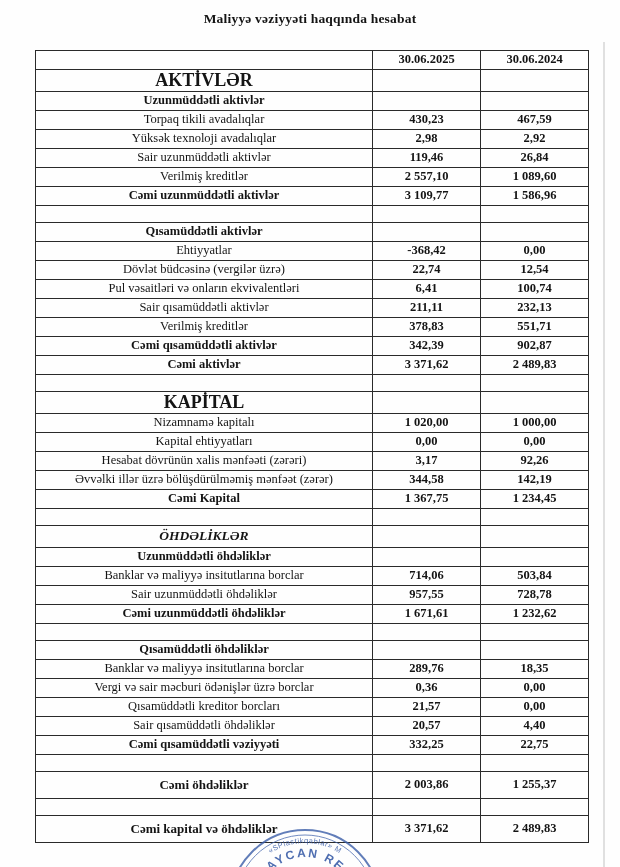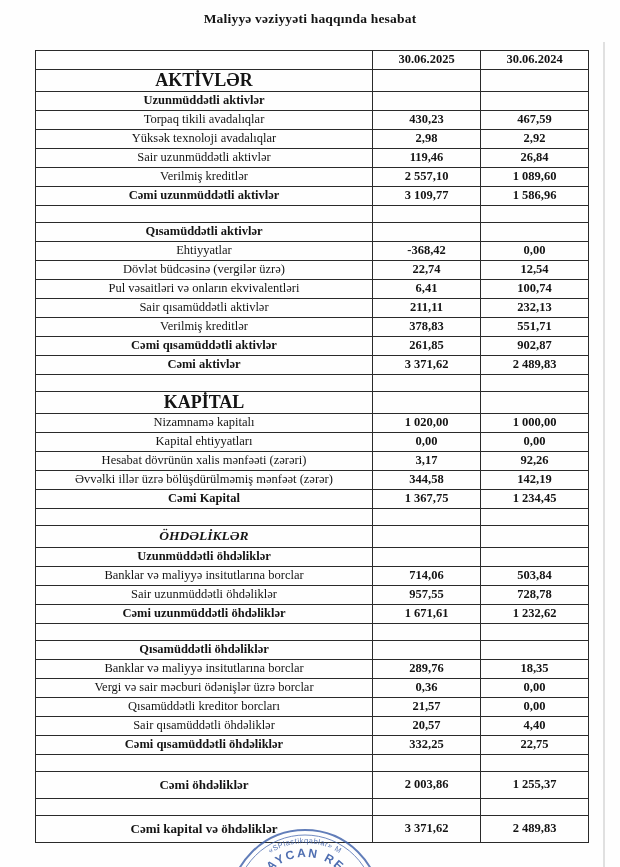--- a/index.html
+++ b/index.html
@@ -159,21 +159,21 @@
           <td class="c-num">211,11</td>
           <td class="c-num">232,13</td>
         </tr>
         <tr class="r-item">
           <td class="c-label">Verilmiş kreditlər</td>
           <td class="c-num">378,83</td>
           <td class="c-num">551,71</td>
         </tr>
         <tr class="r-total">
           <td class="c-label">Cəmi qısamüddətli aktivlər</td>
-          <td class="c-num">261,85</td>
+          <td class="c-num">342,39</td>
           <td class="c-num">902,87</td>
         </tr>
         <tr class="r-total">
           <td class="c-label">Cəmi aktivlər</td>
           <td class="c-num">3 371,62</td>
           <td class="c-num">2 489,83</td>
         </tr>
         <tr class="r-spacer">
           <td class="c-label"></td>
           <td class="c-num"></td>
@@ -263,21 +263,21 @@
           <td class="c-label">Qısamüddətli kreditor borcları</td>
           <td class="c-num">21,57</td>
           <td class="c-num">0,00</td>
         </tr>
         <tr class="r-item">
           <td class="c-label">Sair qısamüddətli öhdəliklər</td>
           <td class="c-num">20,57</td>
           <td class="c-num">4,40</td>
         </tr>
         <tr class="r-total">
-          <td class="c-label">Cəmi qısamüddətli öhdəliklər</td>
+          <td class="c-label">Cəmi qısamüddətli vəziyyəti</td>
           <td class="c-num">332,25</td>
           <td class="c-num">22,75</td>
         </tr>
         <tr class="r-spacer">
           <td class="c-label"></td>
           <td class="c-num"></td>
           <td class="c-num"></td>
         </tr>
         <tr class="r-grand">
           <td class="c-label">Cəmi öhdəliklər</td>

